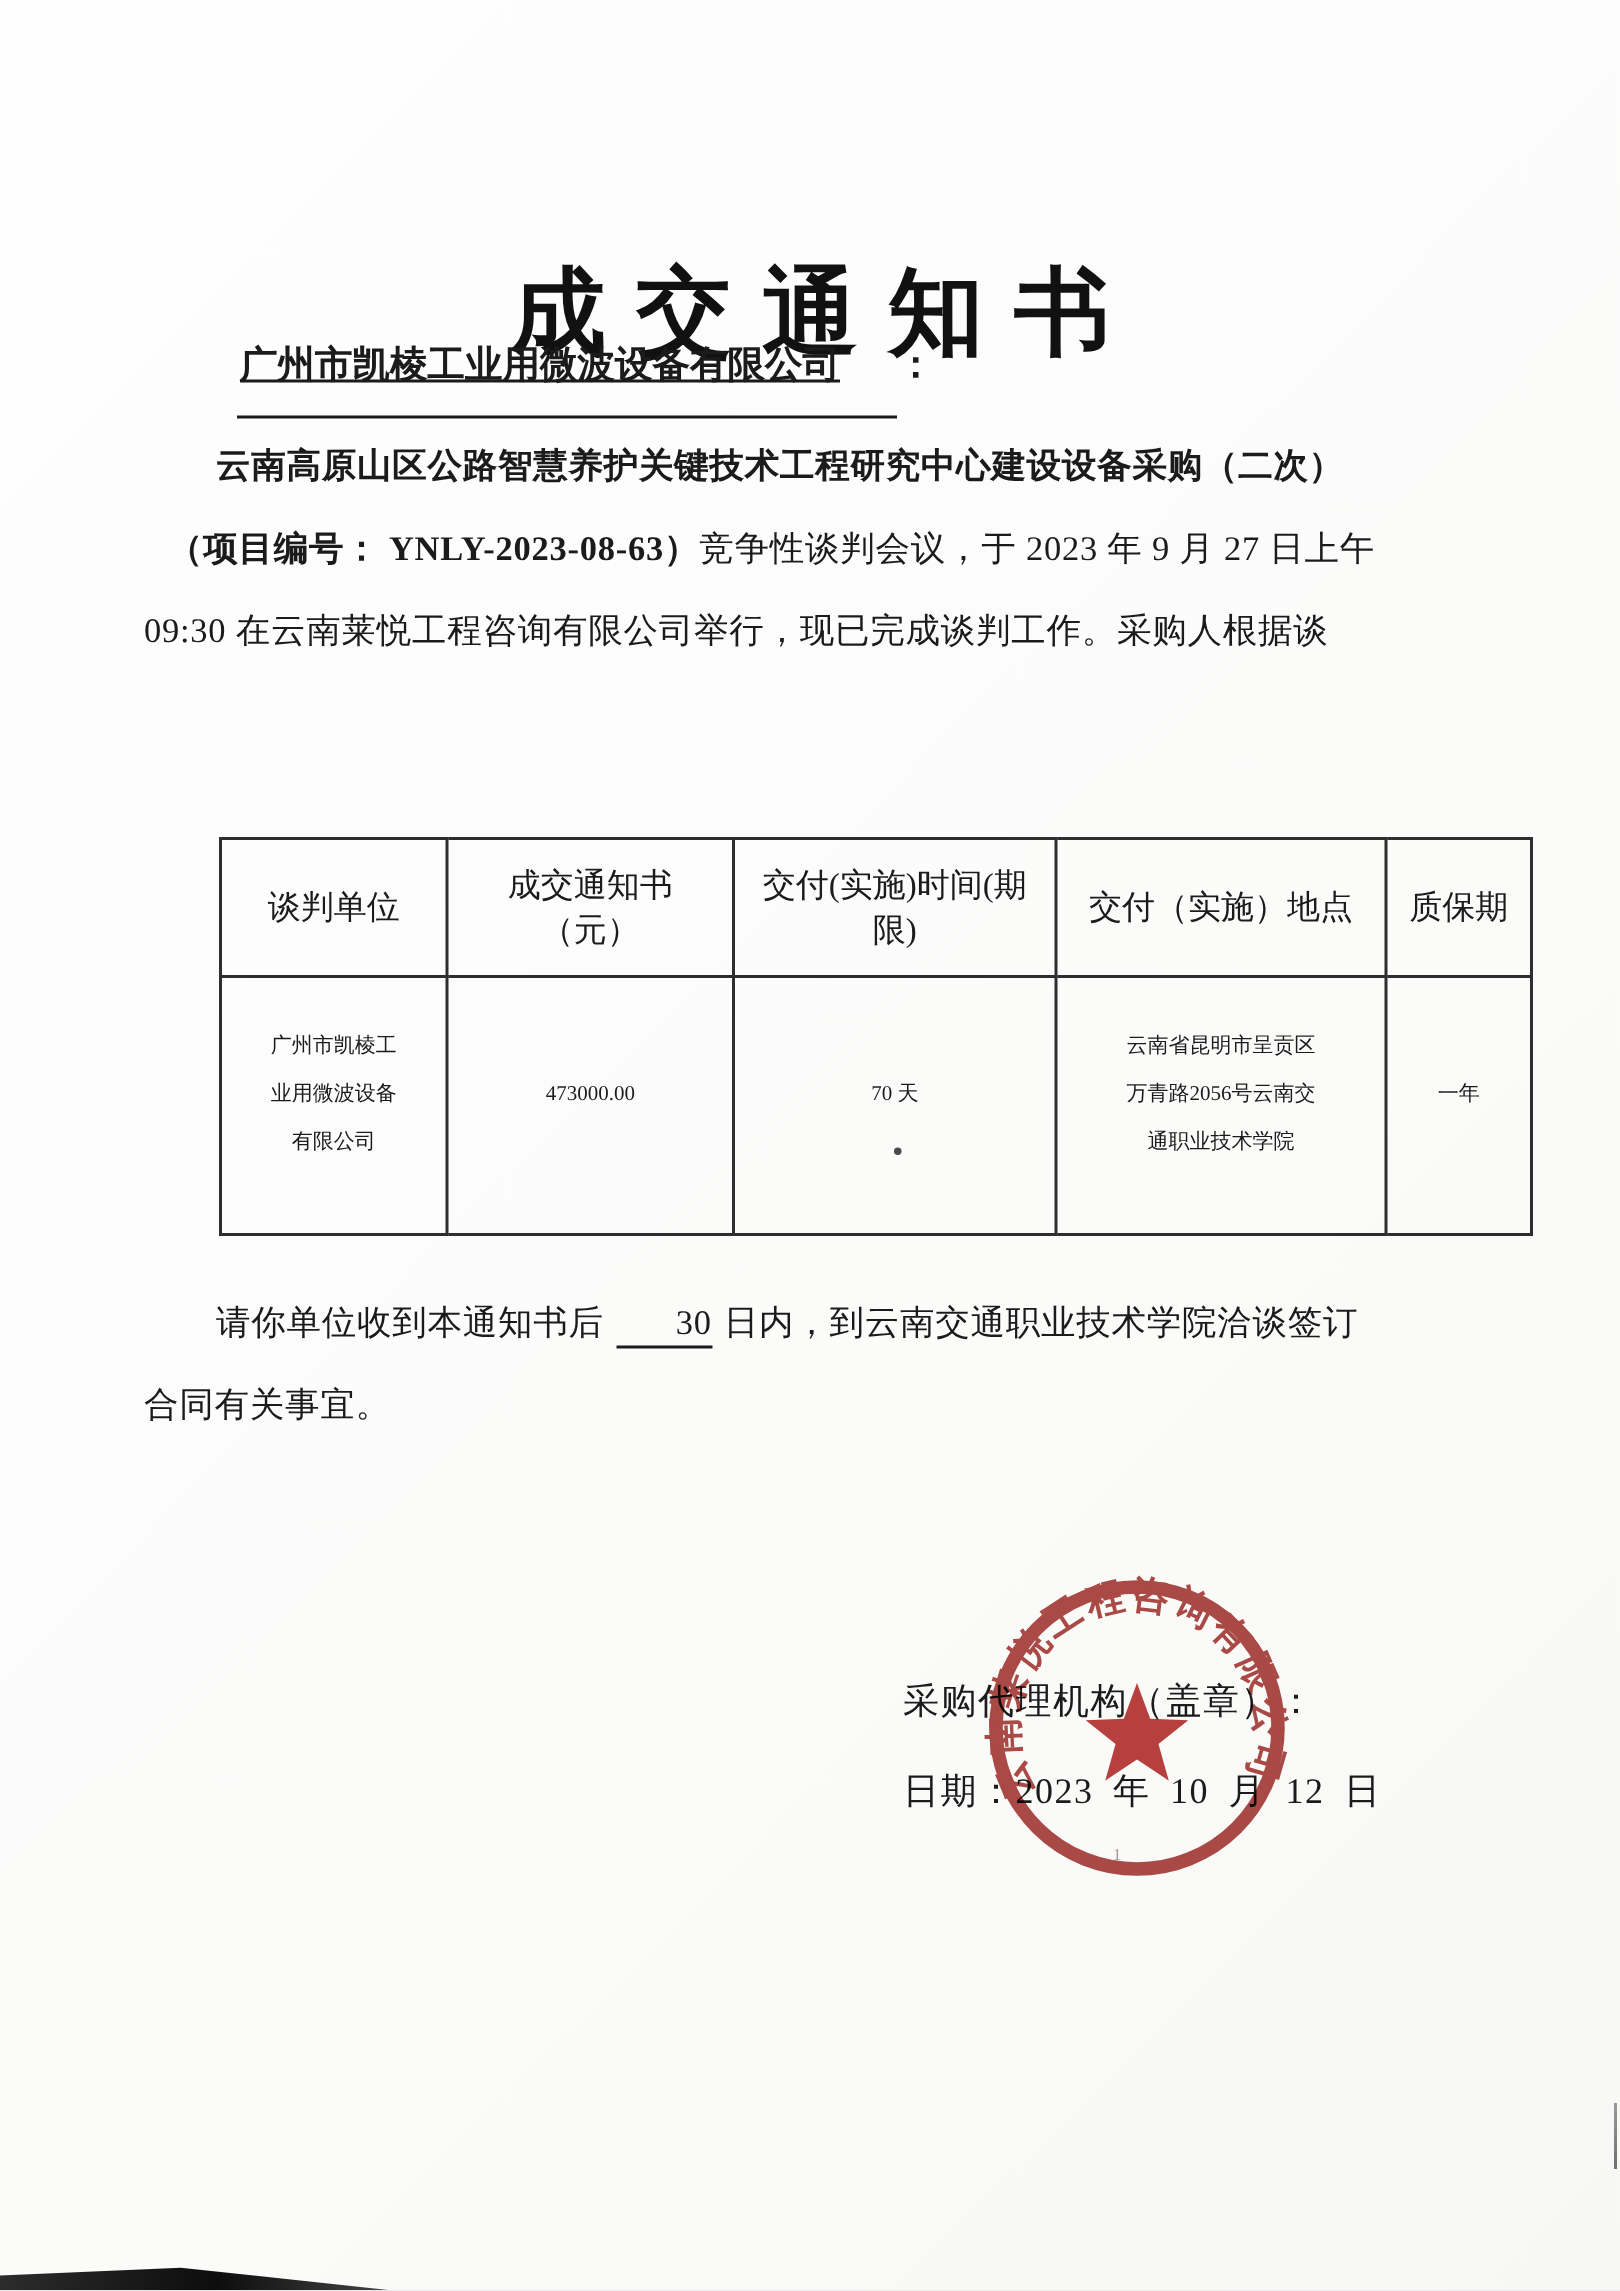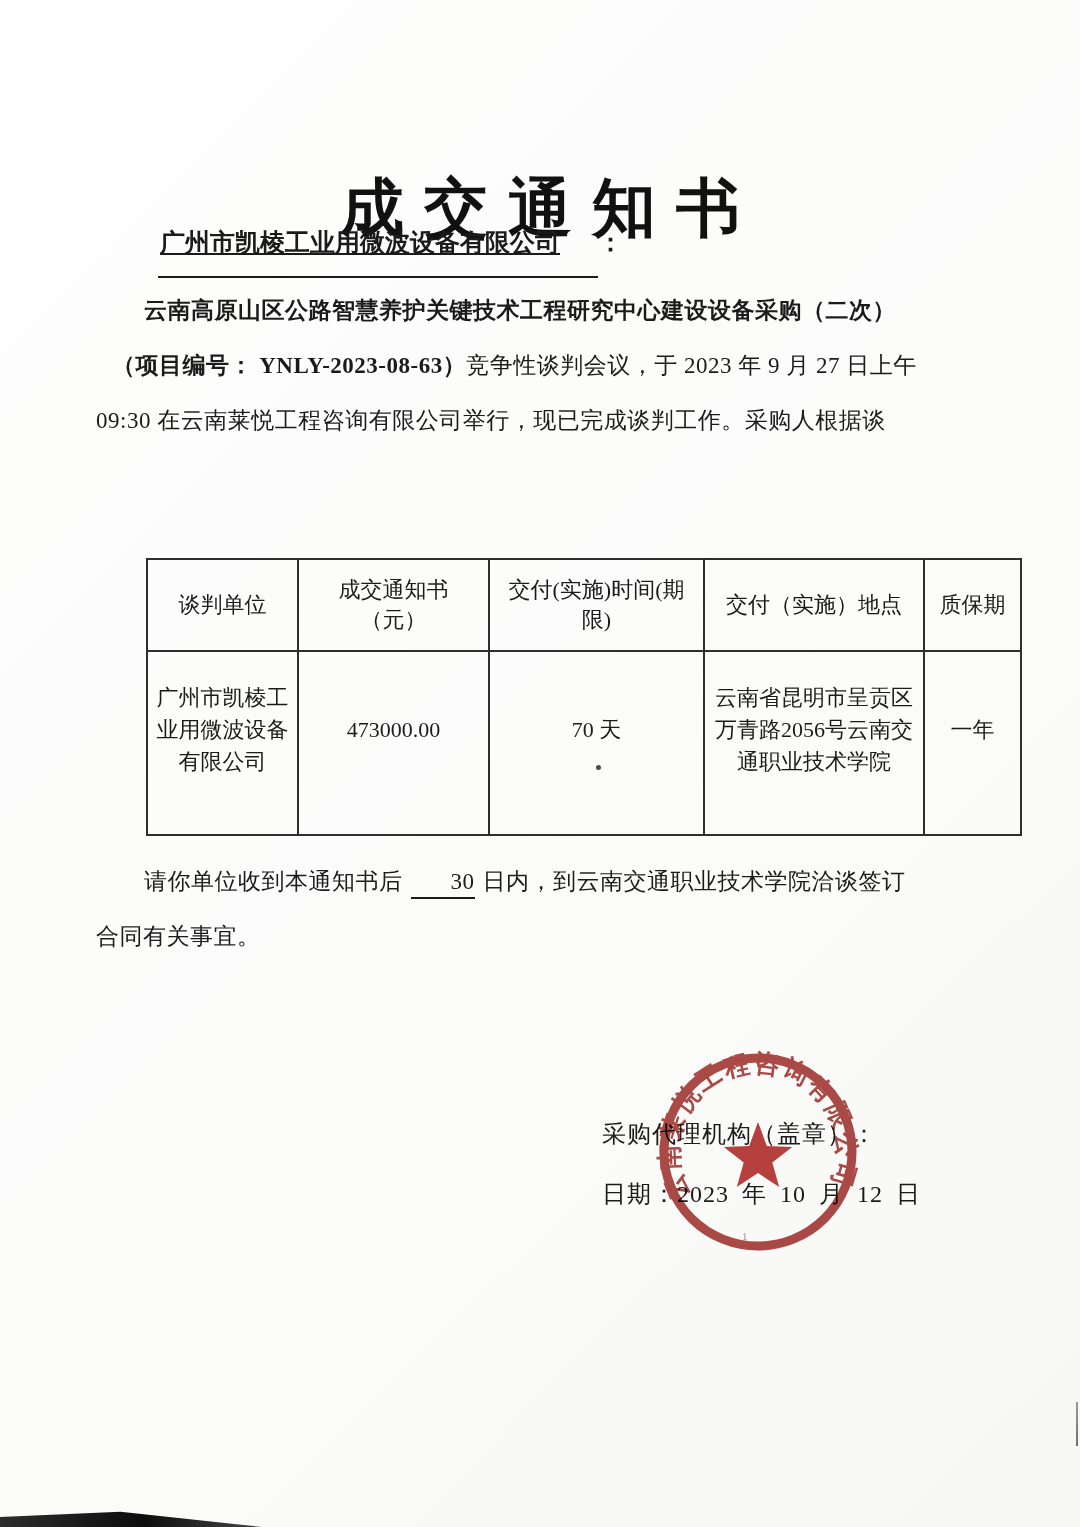--- a/index.html
+++ b/index.html
@@ -29,21 +29,21 @@
 
   table.notice {
     position:absolute; left:102px; top:558px;
     border-collapse:collapse; table-layout:fixed;margin-left:44px;
   }
   table.notice th, table.notice td {
     border:2px solid #2e2e2e; text-align:center; vertical-align:middle;
     white-space:pre-line; font-weight:normal; padding:2px 4px;
   }
   table.notice th { height:86px; font-size:22px; line-height:30px; }
-  table.notice td { height:152px; font-size:22px; line-height:32px; padding-bottom:28px; }
+  table.notice td { height:152px; font-size:14px; line-height:32px; padding-bottom:16px; }
 
   .c1 { left:144px; top:866px; }
   .c2 { left:96px;  top:921px;font-family:Liberation Serif, serif; }
   .days {
     display:inline-block; min-width:64px; text-align:right;
     border-bottom:2px solid #1b1b1b; margin:0 8px; padding-bottom:2px;
   }
   .sigline { position:absolute; left:602px; font-size:24px; white-space:nowrap; letter-spacing:1px; }
   .sig-agency { top:1118px; }
   .sig-date   { top:1178px; word-spacing:6px; }

